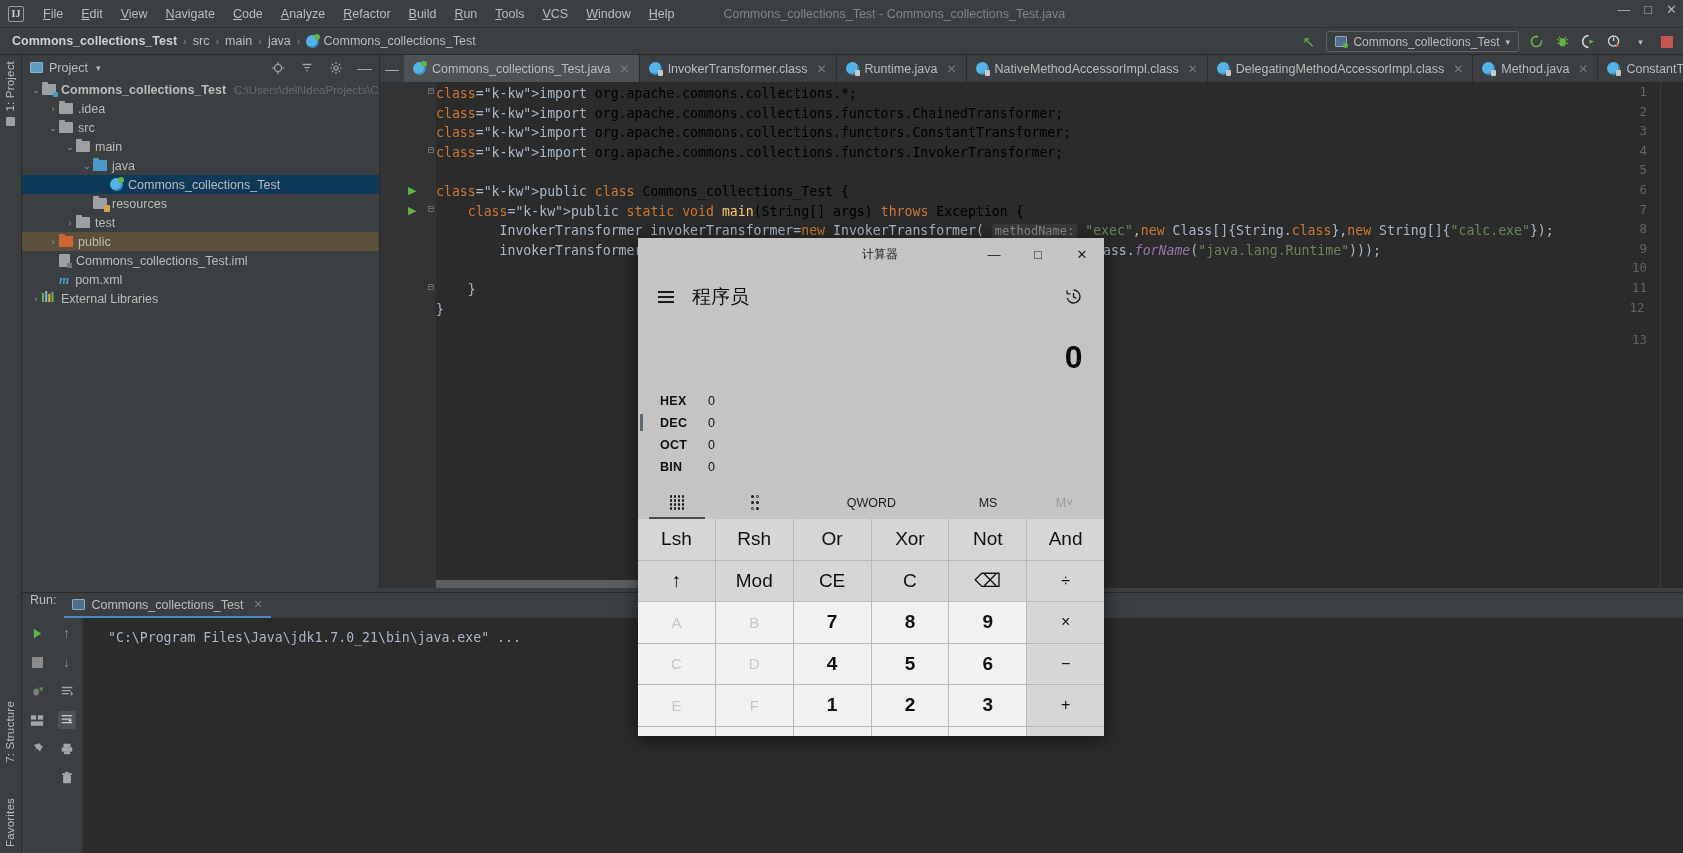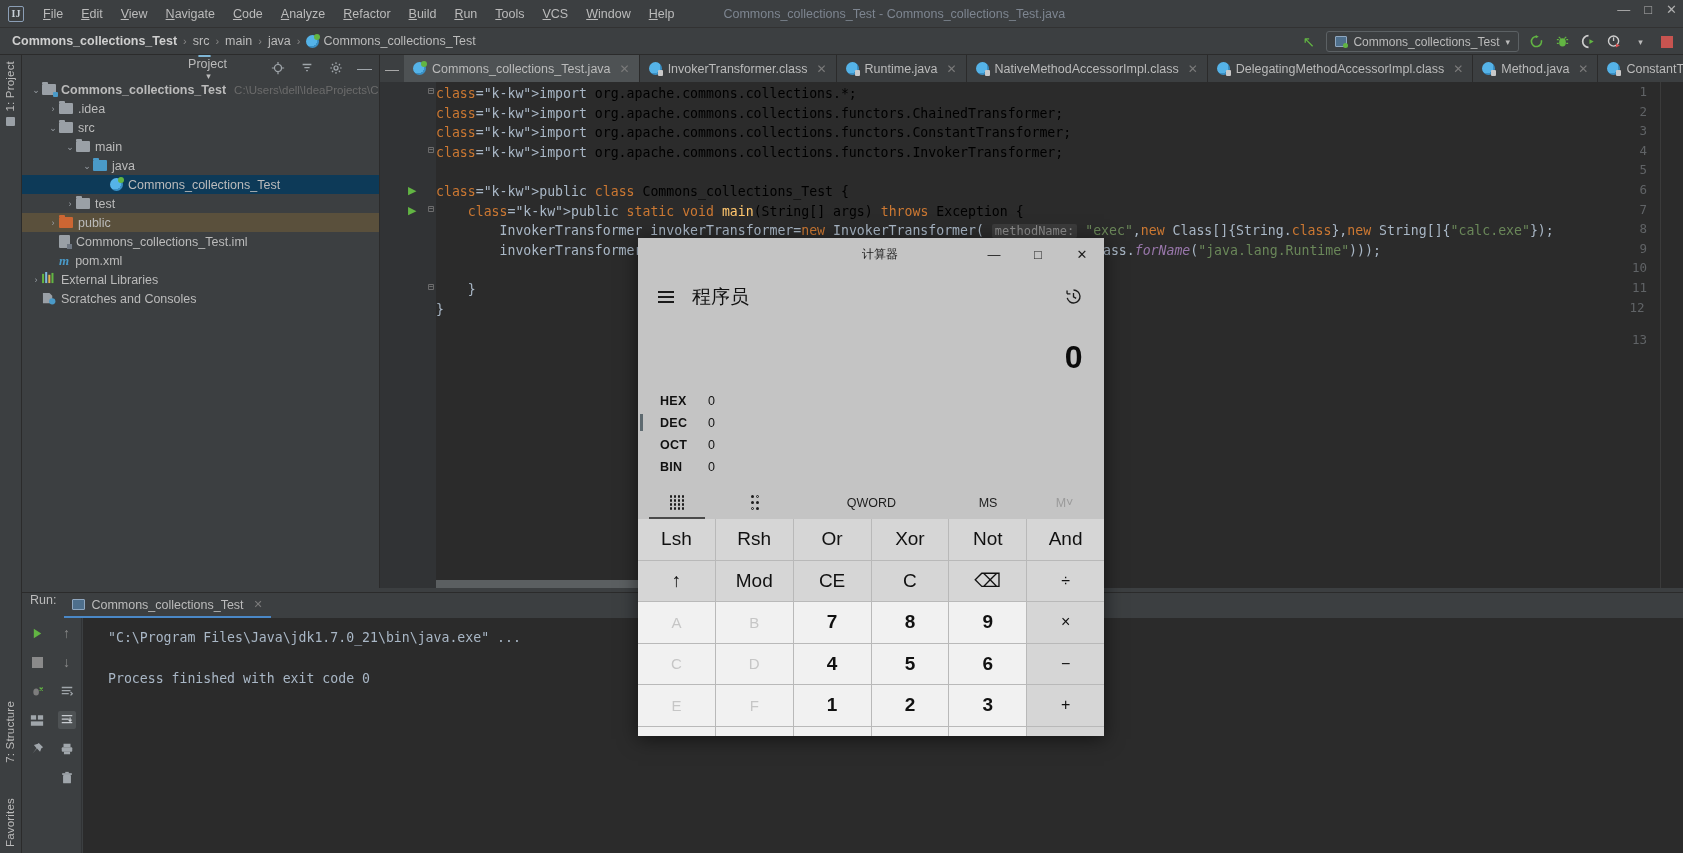--- a/index.html
+++ b/index.html
@@ -70,21 +70,21 @@
     position:absolute; writing-mode: vertical-rl; transform: rotate(180deg);
     color:#bbbbbb; font-size:11.5px; white-space:nowrap; letter-spacing:.2px;
   }
   .vsq { position:absolute; width:9px; height:9px; left:6px; }
 
   
   .project-panel {
     position:absolute; left:22px; top:55px; width:358px; height:533px;
     background:#3c3f41; border-right:1px solid #2b2b2b;
   }
-  .pp-header { height:25px; display:flex; align-items:center; padding-left:8px; position:relative;flex-direction:column; }
+  .pp-header { height:25px; display:flex; align-items:center; padding-left:8px; position:relative; }
   .pp-header .title { color:#bbbbbb; font-size:12.5px; margin-left:6px; }
   .pp-hdr-icons { position:absolute; right:6px; top:0; height:25px; display:flex; align-items:center; gap:12px; }
   .pp-folder-ic { width:13px;height:11px;background:#5d9cc4;border:1px solid #7fb6d6;border-radius:1px; }
   .pp-tree { position:absolute; top:25px; left:0; right:0; bottom:10px; overflow:hidden; }
   .trow { height:19px; display:flex; align-items:center; font-size:12.5px; color:#bbbbbb; white-space:nowrap; position:relative;}
   .trow.sel { background:#0d3a58; }
   .trow.sel2 { background:#5a503c; }
   .chev { width:12px; text-align:center; color:#9aa0a6; font-size:9px; flex:none; }
   .chev.none { visibility:hidden; }
   .fld { width:14px;height:11px;margin-right:5px;flex:none;border-radius:1px; background:#9aa0a6; position:relative;}
@@ -332,20 +332,25 @@
         <div class="trow" style="padding-left: 59px;">
           <span class="chev">⌄</span>
           <span class="fld blue"></span>
           <span>java</span>
         </div>
         <div class="trow sel" style="padding-left: 76px;">
           <span class="chev none">›</span>
           <span class="javaic"></span>
           <span>Commons_collections_Test</span>
         </div>
+        <div class="trow" style="padding-left: 59px;">
+          <span class="chev none">›</span>
+          <span class="fld resmark"></span>
+          <span>resources</span>
+        </div>
         <div class="trow" style="padding-left: 42px;">
           <span class="chev">›</span>
           <span class="fld"></span>
           <span>test</span>
         </div>
         <div class="trow sel2" style="padding-left: 25px;">
           <span class="chev">›</span>
           <span class="fld orange"></span>
           <span>public</span>
         </div>
@@ -361,28 +366,20 @@
         </div>
         <div class="trow" style="padding-left: 8px;">
           <span class="chev">›</span>
           <span class="libic"><svg width="13" height="12" viewBox="0 0 14 13">
               <rect x="0" y="2" width="2.2" height="10" fill="#62b543"></rect>
               <rect x="3.4" y="0" width="2.2" height="12" fill="#7fb8e0"></rect>
               <rect x="6.8" y="3" width="2.2" height="9" fill="#e0b24c"></rect>
               <rect x="10.2" y="1" width="2.2" height="11" fill="#62b543"></rect>
             </svg></span>
           <span>External Libraries</span>
-        </div>
-        <div class="trow" style="padding-left: 8px;">
-          <span class="chev none">›</span>
-          <span class="scratchic"><svg width="14" height="13" viewBox="0 0 15 14">
-              <path d="M1 1h7l3 3v8H1z" fill="#9aa0a6"></path>
-              <circle cx="11" cy="10" r="3.4" fill="#4a9ac8"></circle>
-            </svg></span>
-          <span>Scratches and Consoles</span>
         </div>
       </div>
   </div>
 
   <div class="editor-area">
     <div class="tabs">
       <div class="tab-collapse">—</div>
       <div id="tabs" style="display:flex;">
           <div class="tab active">
             <span class="tabic green"></span>
@@ -525,21 +522,20 @@
       <span class="sbtn">
         <svg width="14" height="14" viewBox="0 0 16 16">
             <rect x="3.5" y="4.5" width="9" height="9.5" rx="1" fill="#a0a6ab"></rect>
             <rect x="2.5" y="2.5" width="11" height="2" fill="#a0a6ab"></rect>
             <rect x="6" y="1" width="4" height="1.8" fill="#a0a6ab"></rect>
           </svg>
       </span>
     </div>
     <div class="console">
       <div class="cline"><span class="hl">"C:\Program Files\Java\jdk1.7.0_21\bin\java.exe" ...</span></div>
-      <div class="cline" style="margin-top:20px;">Process finished with exit code 0</div>
     </div>
   </div>
 
   <div class="calc">
     <div class="calc-title">
       <span class="t">计算器</span>
       <div class="calc-wbtns">
         <div class="calc-wbtn">—</div>
         <div class="calc-wbtn">□</div>
         <div class="calc-wbtn close">✕</div>

